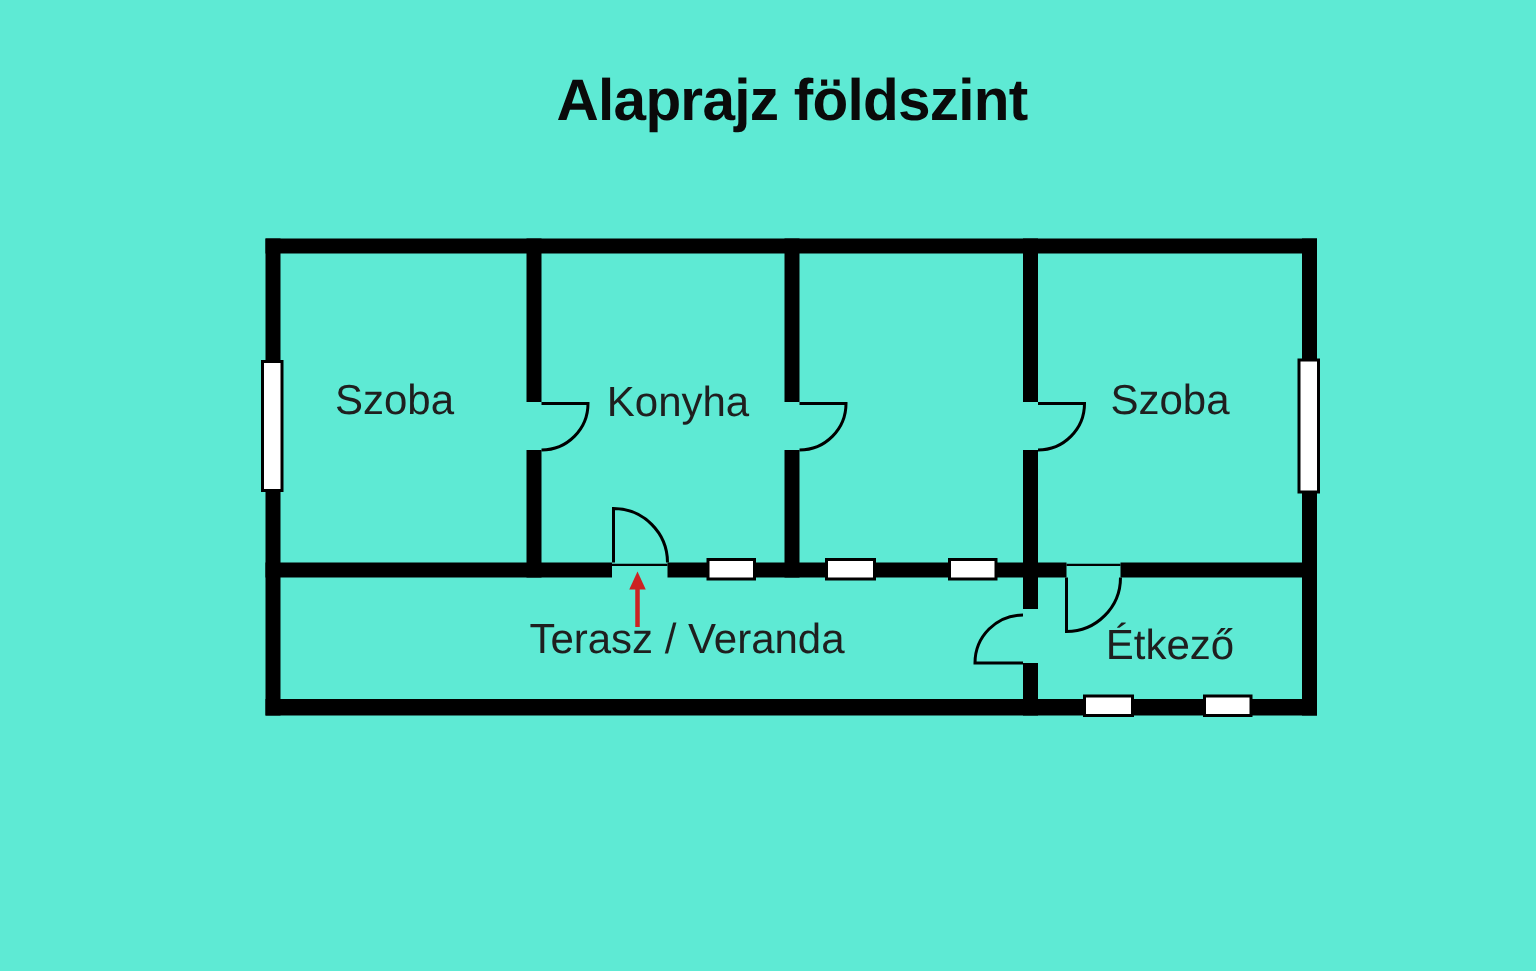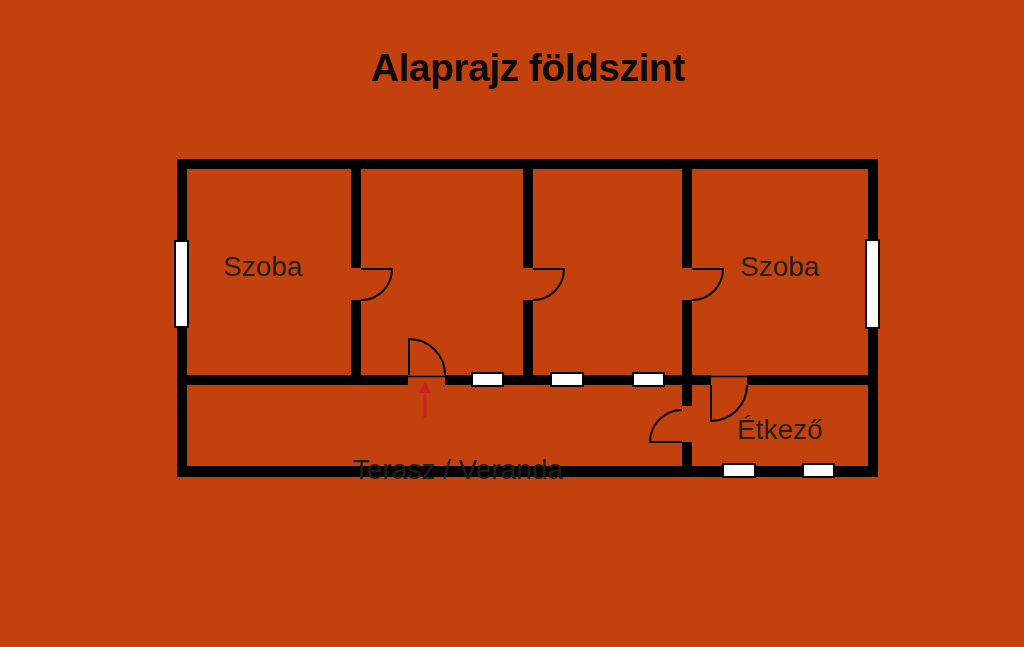--- a/index.html
+++ b/index.html
@@ -1,19 +1,19 @@
 <!DOCTYPE html>
 <html><head>
 <meta charset="utf-8">
 <style>
   html,body{margin:0;padding:0;background:#ffffff;}
   #stage{
     position:relative;
     width:1024px;height:647px;
-    background:#c2410c;
+    background:#5eead4;
     font-family:"Liberation Sans","DejaVu Sans",sans-serif;
     overflow:hidden;
   }
   #page-title{
     position:absolute;
     left:528px;top:46px;
     transform:translateX(-50%);
     font-size:39px;
     font-weight:700;
     color:#0a0a0a;
@@ -71,17 +71,18 @@
       <path d="M533 269 h31 a31 31 0 0 1 -31 31" fill="none" stroke="#000000" stroke-width="2"></path>
       <path d="M692 269 h31 a31 31 0 0 1 -31 31" fill="none" stroke="#000000" stroke-width="2"></path>
       <path d="M409 375 v-36 a36 36 0 0 1 36 36" fill="none" stroke="#000000" stroke-width="2"></path>
       <path d="M711 385 v36 a36 36 0 0 0 36 -36" fill="none" stroke="#000000" stroke-width="2"></path>
       <path d="M682 442 h-32 a32 32 0 0 1 32 -32" fill="none" stroke="#000000" stroke-width="2"></path>
       <line x1="425" y1="418" x2="425" y2="391" stroke="#cc2222" stroke-width="3"></line>
       <polygon points="425,381 419.5,393 430.5,393" fill="#cc2222"></polygon>
     </svg>
 
   <div class="room-label" style="left: 263px; top: 267px;">Szoba</div>
+  <div class="room-label" style="left: 452px; top: 268px;">Konyha</div>
   <div class="room-label" style="left: 780px; top: 267px;">Szoba</div>
-  <div class="room-label" style="left: 458px; top: 426px; margin-top: 44px;">Terasz / Veranda</div>
+  <div class="room-label" style="left: 458px; top: 426px;">Terasz / Veranda</div>
   <div class="room-label" style="left: 780px; top: 430px;">Étkező</div>
 
 </div>
 
 </body></html>

